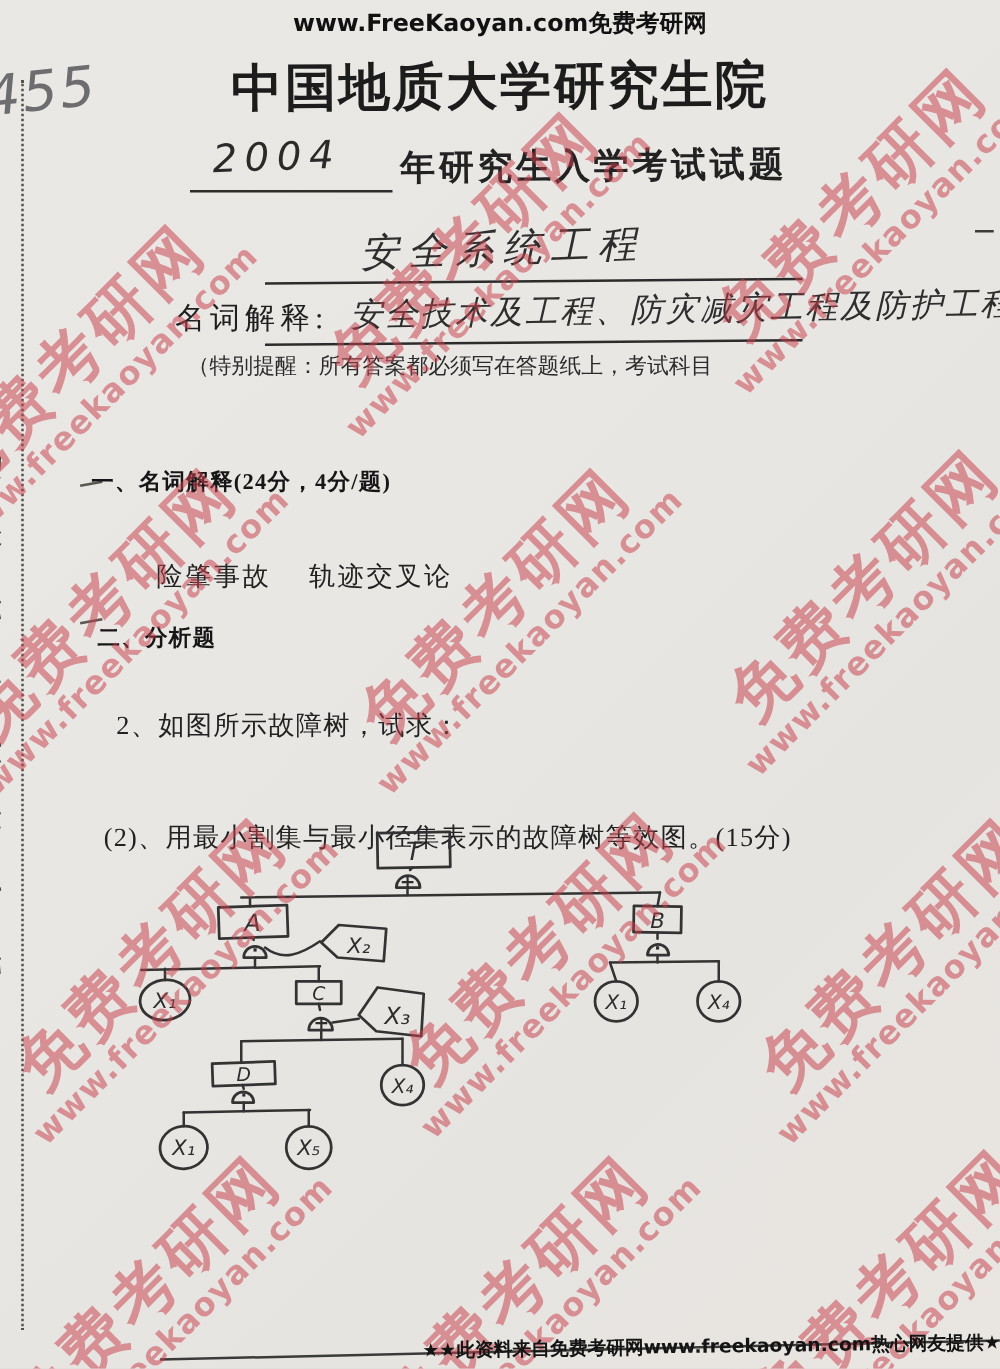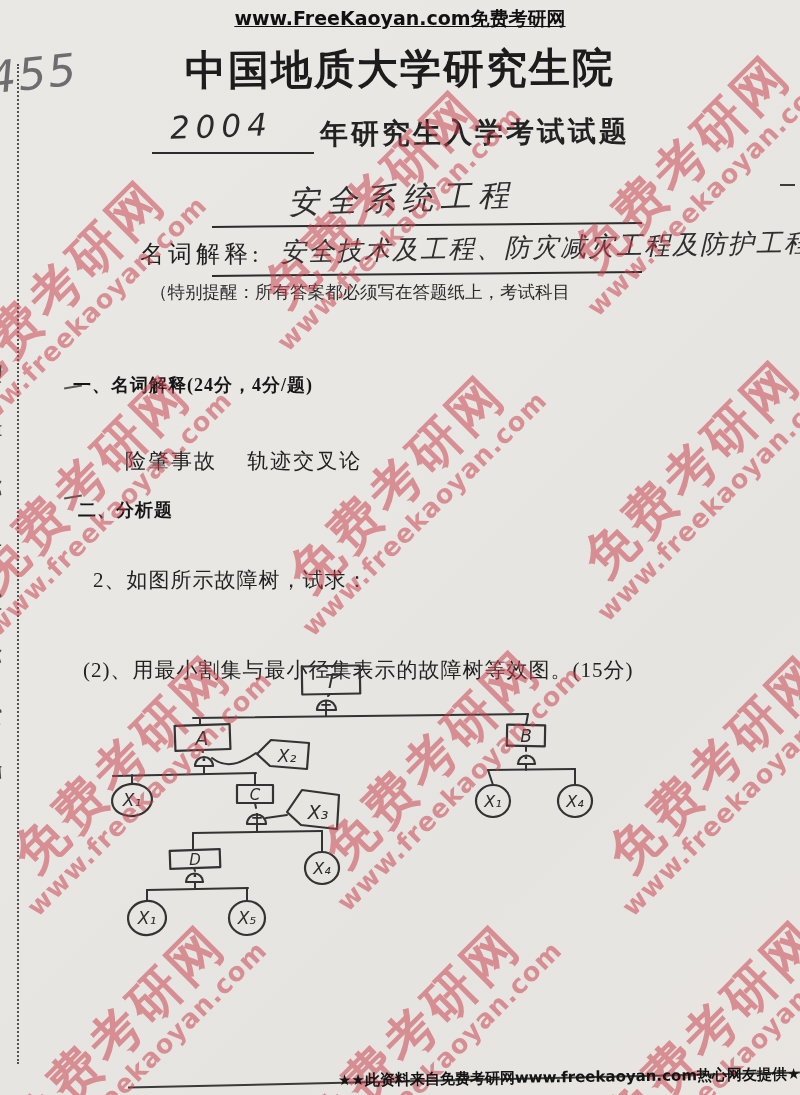--- a/index.html
+++ b/index.html
@@ -2,21 +2,21 @@
 <html><head>
 <meta charset="utf-8">
 <style>
   html,body{margin:0;padding:0;}
   body{width:800px;height:1095px;background:#dcdad7;font-family:"Liberation Serif","DejaVu Serif",serif;}
   #paper{position:relative;width:800px;height:1095px;overflow:hidden;
          background:linear-gradient(135deg,#eae8e5 0%,#e9e7e3 40%,#e6e4e0 70%,#e9e6e2 100%);}
   .abs{position:absolute;}
   
   .top-url{left:0;top:6px;width:800px;text-align:center;font-family:"DejaVu Sans","Liberation Sans",sans-serif;
-           font-weight:bold;font-size:19px;color:#111;text-decoration:underline;z-index:6;}
+           font-weight:bold;font-size:19px;color:#111;z-index:6;}
   .pagenum{left:-12px;top:48px;font-family:"DejaVu Sans",sans-serif;font-style:italic;font-size:44px;
            color:#6d6d70;transform:rotate(-6deg);z-index:4;letter-spacing:2px;}
   .school-title{left:150px;top:42px;width:500px;text-align:center;font-weight:bold;font-size:41px;
                 color:#1c1c1c;letter-spacing:2px;transform:rotate(-0.4deg);z-index:4;}
   .year-hw{left:170px;top:108px;font-family:"DejaVu Sans",sans-serif;font-style:italic;font-size:31px;
            letter-spacing:6px;color:#2a2a2a;transform:rotate(-2deg);z-index:4;}
   .year-underline{left:152px;top:152px;width:162px;height:2px;background:#2c2c2c;z-index:4;}
   .exam-suffix{left:320px;top:114px;font-size:28px;font-weight:bold;color:#222;letter-spacing:3px;
                transform:rotate(-0.6deg);z-index:4;}
   .field-label{font-size:24px;color:#1f1f1f;letter-spacing:4px;z-index:4;}

